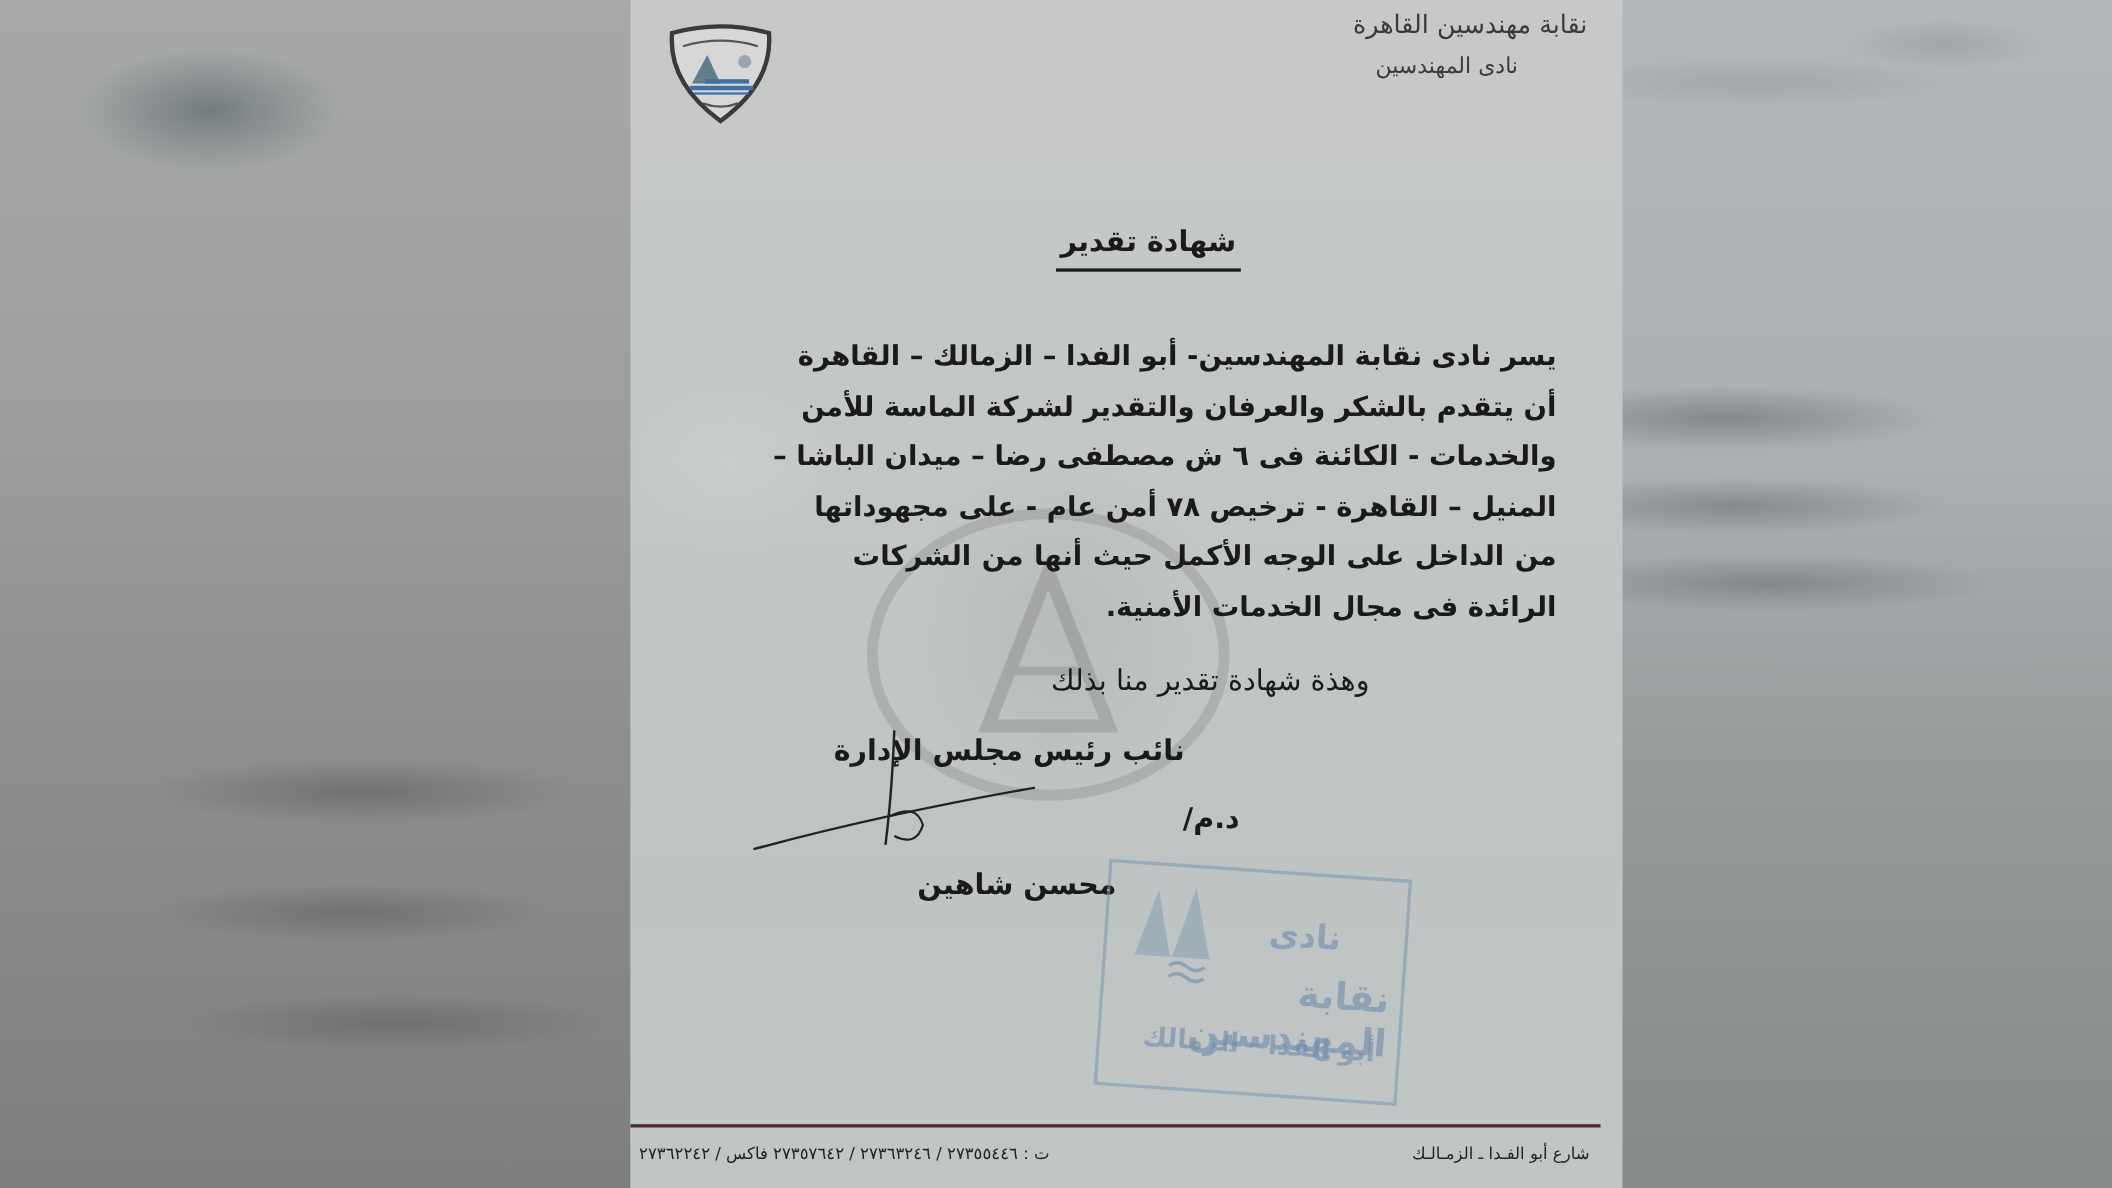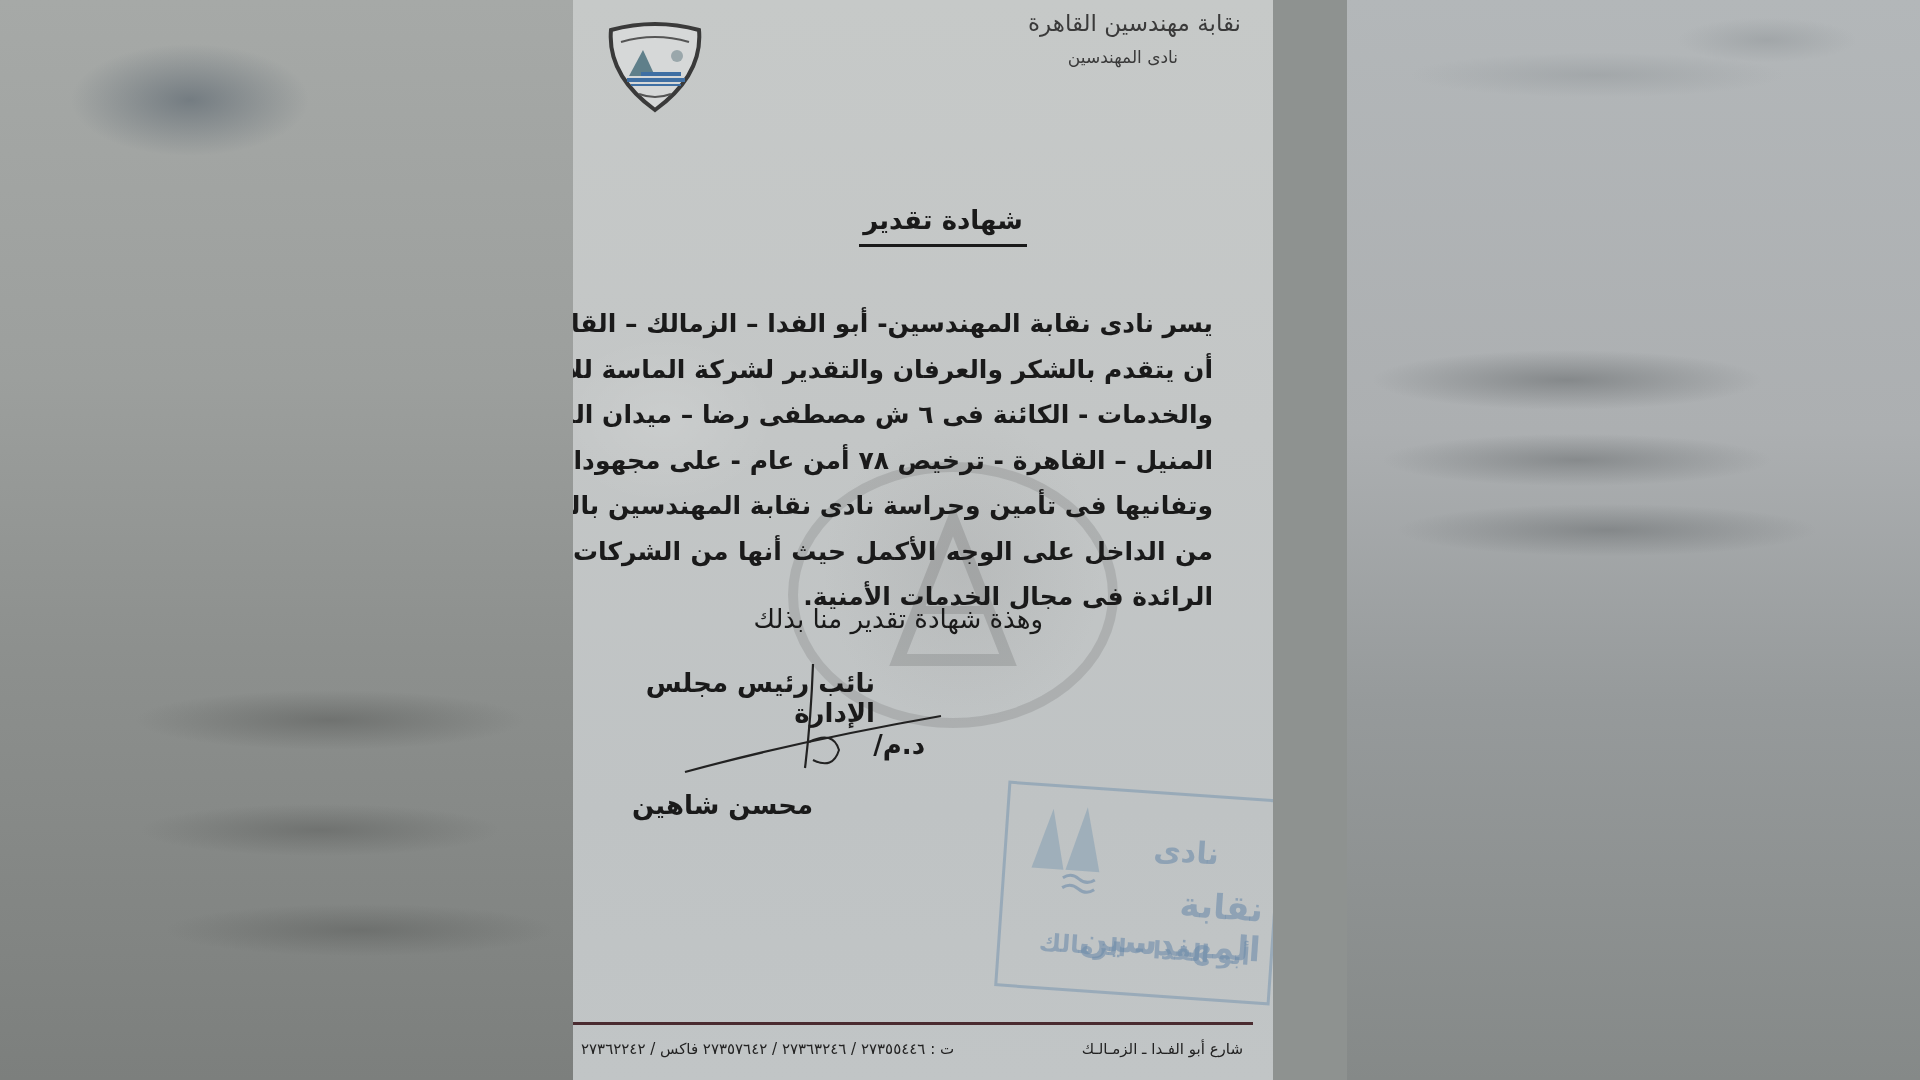--- a/index.html
+++ b/index.html
@@ -29,21 +29,21 @@
         radial-gradient(ellipse 250px 30px at 250px 75px, rgba(150,155,158,0.55), transparent 75%),
         radial-gradient(ellipse 260px 40px at 220px 380px, rgba(100,104,106,0.55), transparent 75%),
         radial-gradient(ellipse 260px 35px at 230px 460px, rgba(100,104,106,0.5), transparent 75%),
         radial-gradient(ellipse 280px 35px at 260px 530px, rgba(100,104,106,0.5), transparent 75%),
         linear-gradient(180deg, #b3b7b9 0%, #acafb1 40%, #969a9b 65%, #858988 100%);
     }
     .bg-blur.left { right: 1347px; }
 
     
     .paper {
-      position: absolute; left: 573px; top: 0; width: 700px; height: 1080px;
+      position: absolute; left: 573px; top: 0; width: 902px; height: 1080px;
       background: linear-gradient(180deg, #c6c9c8 0%, #c3c6c6 40%, #bfc3c4 75%, #c1c5c6 100%);
       overflow: hidden;
       direction: rtl;
       color: #1a1a1a;
     }
     .paper::before {
       content: ""; position: absolute; inset: 0;
       background:
         radial-gradient(ellipse 200px 220px at 390px 570px, rgba(140,140,140,0.18), transparent 70%),
         radial-gradient(ellipse 160px 120px at 90px 420px, rgba(255,255,255,0.12), transparent 70%);
@@ -55,21 +55,21 @@
     }
 
     
     .org-name {
       position: absolute; right: 32px; top: 10px;
       font-size: 23px; color: #3a3a3a; letter-spacing: 0.5px;
       font-family: "DejaVu Sans", sans-serif;
     }
     .club-name {
       position: absolute; right: 95px; top: 47px;
-      font-size: 17px; color: #3a3a3a; text-align: center;
+      font-size: 20px; color: #3a3a3a; text-align: center;
     }
     .logo {
       position: absolute; left: 30px; top: 20px; width: 104px; height: 94px;
     }
 
     .title {
       position: absolute; left: 0; right: 0; top: 196px;
       text-align: center;
     }
     .title span {
@@ -160,21 +160,20 @@
 
   <div class="title">
     <span>شهادة تقدير</span>
   </div>
 
   <div class="body-text">
     <span class="line">يسر نادى نقابة المهندسين- أبو الفدا – الزمالك – القاهرة</span>
     <span class="line">أن يتقدم بالشكر والعرفان والتقدير لشركة الماسة للأمن</span>
     <span class="line">والخدمات - الكائنة فى ٦ ش مصطفى رضا – ميدان الباشا –</span>
     <span class="line">المنيل – القاهرة - ترخيص ٧٨ أمن عام - على مجهوداتها</span>
-    <span class="line">وتفانيها فى تأمين وحراسة نادى نقابة المهندسين بالزمالك</span>
     <span class="line">من الداخل على الوجه الأكمل حيث أنها من الشركات</span>
     <span class="line last">الرائدة فى مجال الخدمات الأمنية.</span>
   </div>
 
   <div class="closing">وهذة شهادة تقدير منا بذلك</div>
 
   <div class="sig-title">نائب رئيس مجلس الإدارة</div>
   <div class="sig-prefix">د.م/</div>
   <div class="sig-name">محسن شاهين</div>
 

